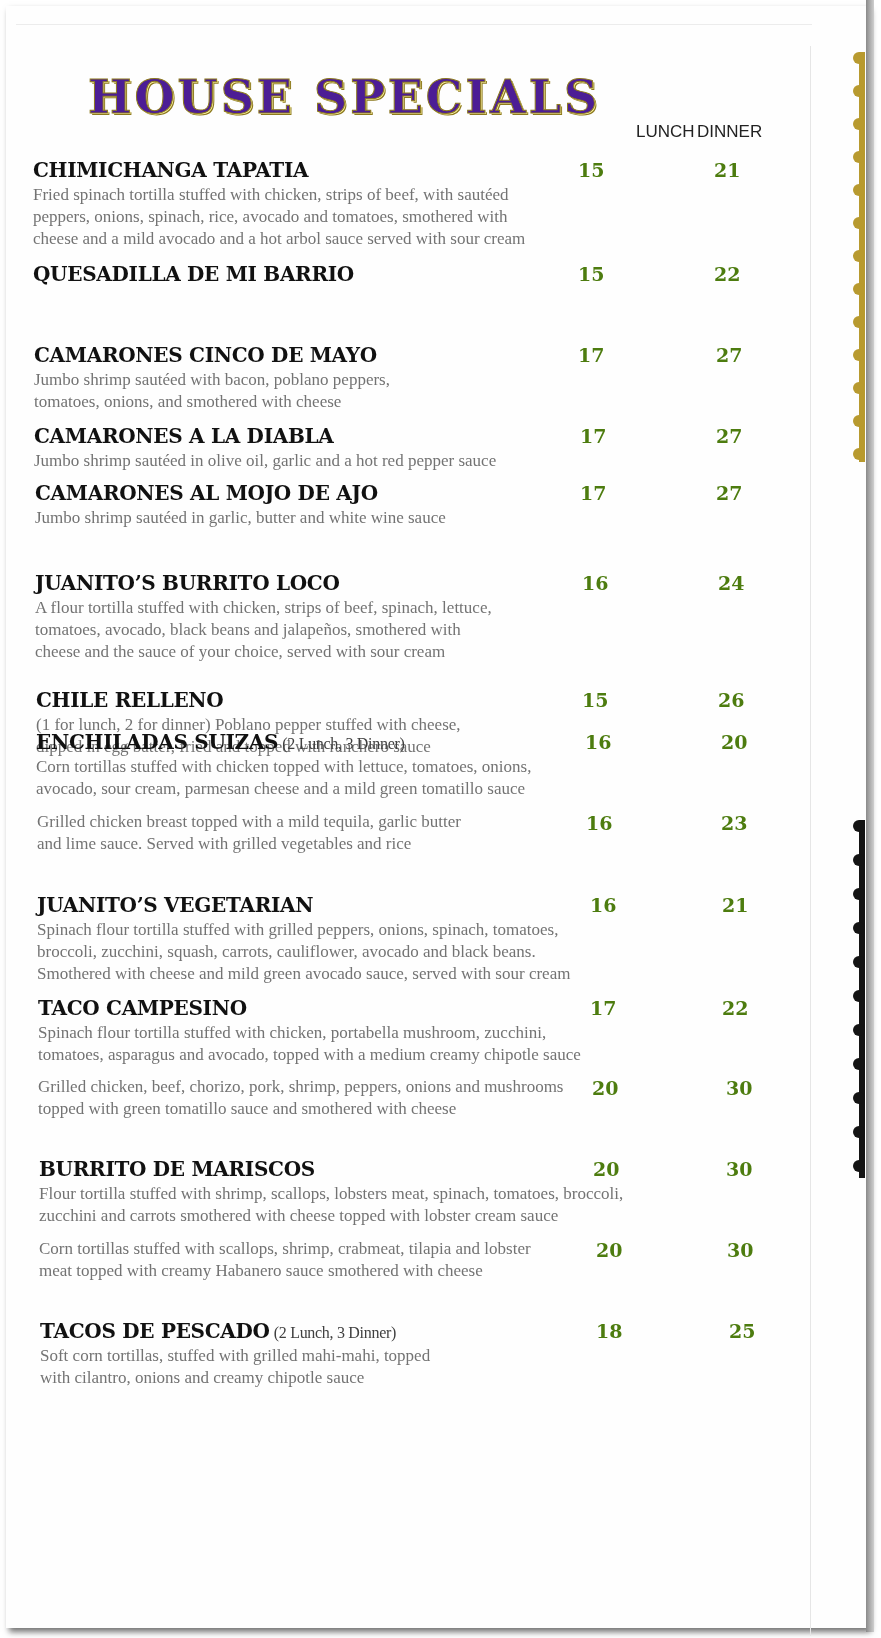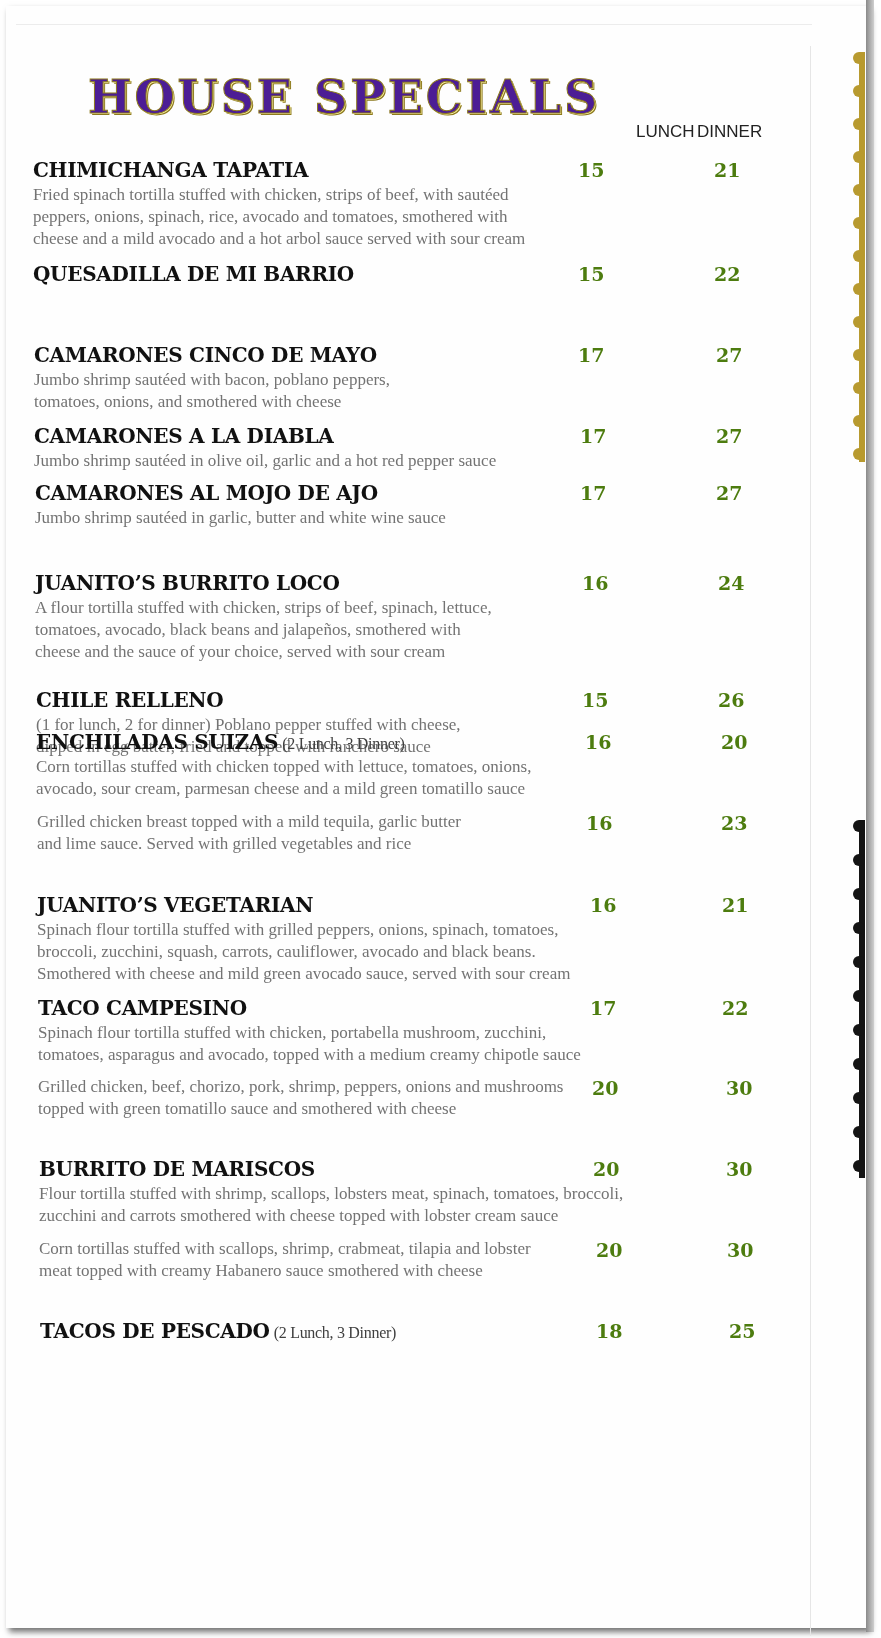--- a/index.html
+++ b/index.html
@@ -197,16 +197,18 @@
       <div class="price" style="left:687px">30</div>
     </div>
     <div class="item" style="top: 1238px; left: 39px;">
       <div class="item-desc">Corn tortillas stuffed with scallops, shrimp, crabmeat, tilapia and lobster
 meat topped with creamy Habanero sauce smothered with cheese</div>
       <div class="price" style="left:557px">20</div>
       <div class="price" style="left:688px">30</div>
     </div>
     <div class="item" style="top: 1319px; left: 40px;">
       <div class="item-name"><span>TACOS DE PESCADO</span><span class="item-note">(2 Lunch, 3 Dinner)</span></div>
+      <div class="item-desc">Soft corn tortillas, stuffed with grilled mahi-mahi, topped
+with cilantro, onions and creamy chipotle sauce</div>
       <div class="price" style="left:556px">18</div>
       <div class="price" style="left:689px">25</div>
     </div>
   </div>
 
 </body></html>

